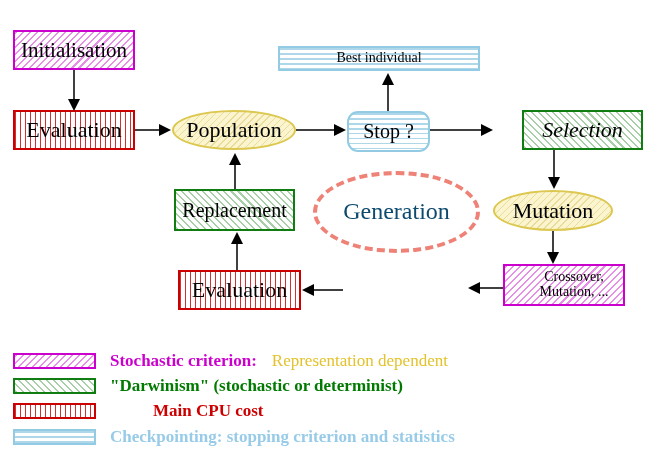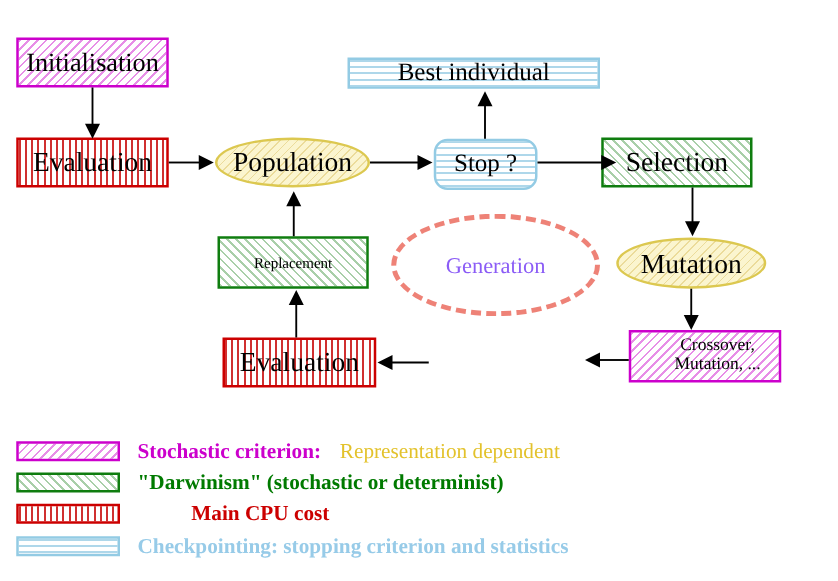--- a/index.html
+++ b/index.html
@@ -29,32 +29,32 @@
     background:repeating-linear-gradient(180deg,#aed7ea 0 1.5px,rgba(255,255,255,0) 1.5px 5px) #fff;
   }
   .ellipse-gold{
     border:2px solid #dcc850;border-radius:50%;
     background:repeating-linear-gradient(135deg,rgba(216,188,90,0.45) 0 1px,rgba(255,255,255,0) 1px 5px) #fbf5cf;
   }
   
   .n-init      {left:13px; top:30px; width:122px;height:40px;font-size:21px;}
   .n-eval-top  {left:13px; top:110px;width:122px;height:40px;font-size:22px;}
   .n-pop      {left:172px;top:110px;width:124px;height:40px;font-size:22px;}
-  .n-best     {left:278px;top:46px; width:202px;height:25px;font-size:20px;border-width:2px;}
+  .n-best     {left:278px;top:46px; width:202px;height:25px;font-size:14px;border-width:2px;}
   .n-stop     {left:347px;top:111px;width:83px; height:41px;font-size:20px;border-radius:11px;}
-  .n-sel      {left:481px;top:110px;width:121px;height:40px;font-size:22px;}
+  .n-sel      {left:522px;top:110px;width:121px;height:40px;font-size:22px;font-style:italic;}
   .n-parents  {left:493px;top:190px;width:120px;height:41px;font-size:22px;}
-  .n-repl     {left:174px;top:189px;width:121px;height:42px;font-size:12px;}
+  .n-repl     {left:174px;top:189px;width:121px;height:42px;font-size:20px;}
   .n-eval-bot {left:178px;top:270px;width:123px;height:40px;font-size:22px;}
   .n-off      {left:343px;top:270px;width:124px;height:41px;font-size:22px;}
   .n-cross    {left:503px;top:264px;width:122px;height:42px;font-size:14px;flex-direction:column;padding-left:20px;}
   .n-gen{
     left:313px;top:171px;width:167px;height:82px;
     border:4px dashed #ee8277;border-radius:50%;
-    color:#8b5cf6;font-size:18px;background:transparent;text-align:right;
+    color:#0c4a6e;font-size:24px;background:transparent;text-align:right;
   }
   #arrows{position:absolute;left:0;top:0;width:670px;height:465px;pointer-events:none;}
   
   .legend-row{position:absolute;left:13px;display:flex;align-items:center;height:17px;}
   .swatch{width:83px;height:16px;box-sizing:border-box;flex:0 0 83px;}
   .legend-label{margin-left:14px;font-size:17px;font-weight:bold;white-space:nowrap;}
   .legend-label-secondary{margin-left:15px;font-size:17px;font-weight:normal;white-space:nowrap;}
   .lr1{top:352px;} .lr2{top:377px;} .lr3{top:402px;gap:43px;} .lr4{top:428px;}
   .t-magenta{color:#cc00cc;} .t-yellow{color:#e3c22b;} .t-green{color:#007a00;}
   .t-red{color:#cc0000;} .t-cyan{color:#97cbe8;}

